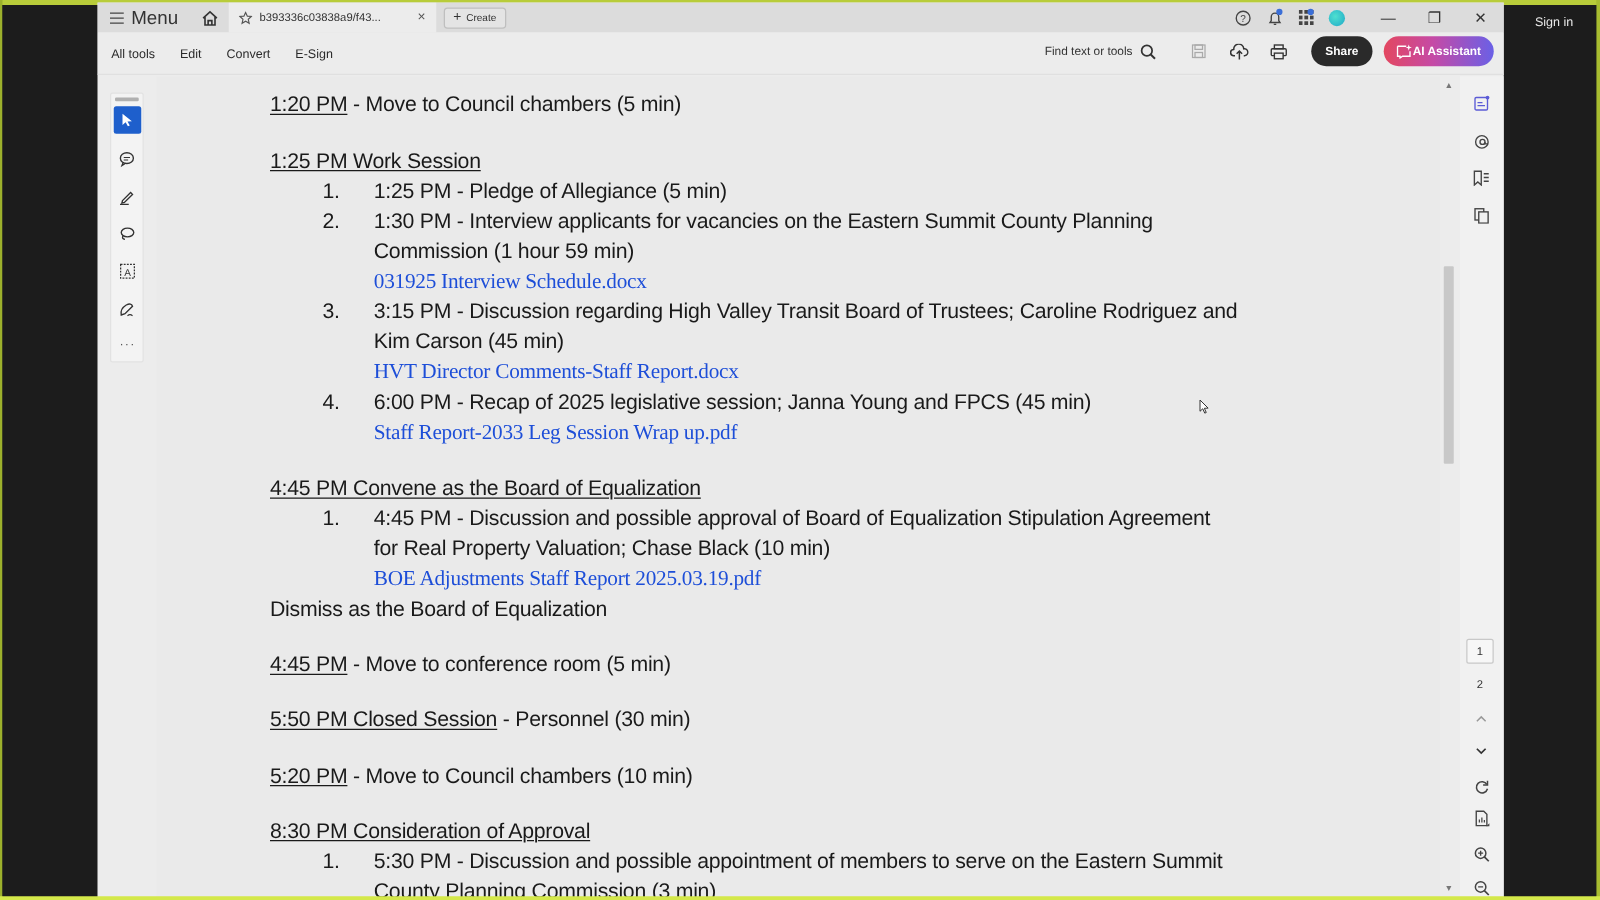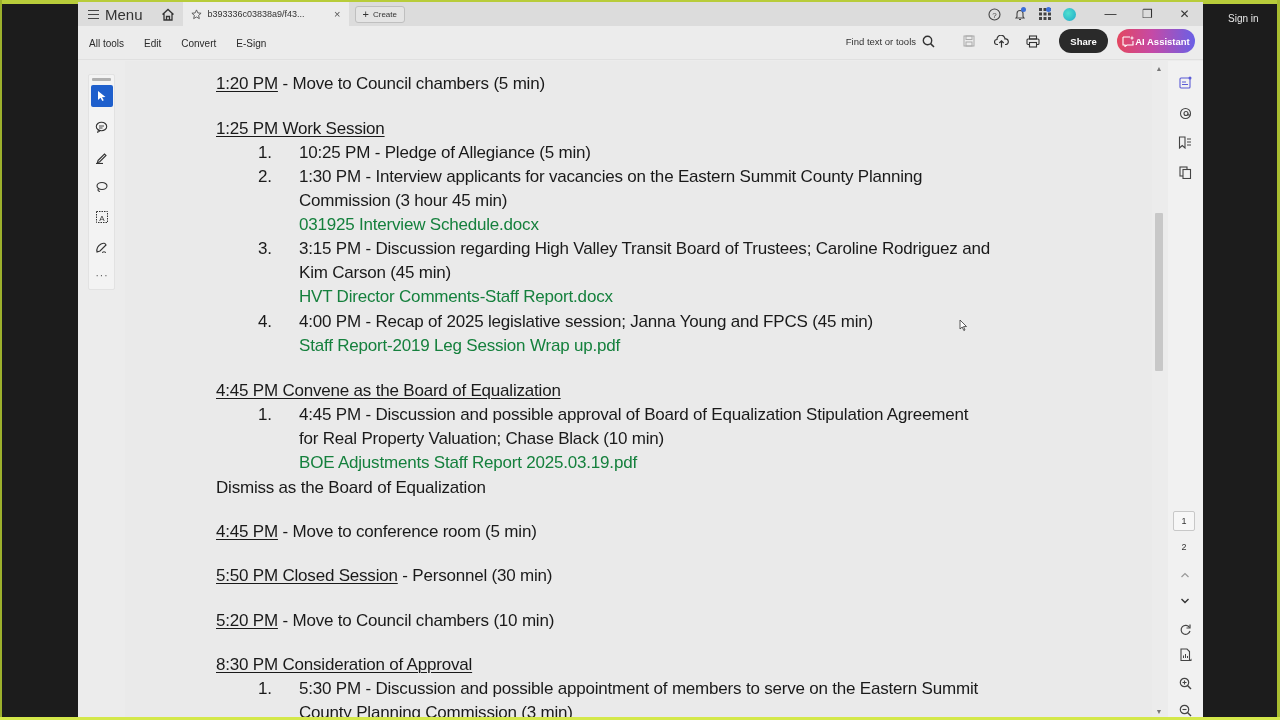--- a/index.html
+++ b/index.html
@@ -57,21 +57,21 @@
   .tb-item { font-size: 10px; color: #2a2a2a; padding: 0 10px; height: 34px; display: flex; align-items: center; }
   .tb-item:first-child { padding-left: 11px; }
   .tb-right { margin-left: auto; display: flex; align-items: center; gap: 0; padding-right: 8px; }
   .find { font-size: 9.5px; color: #333; display: flex; align-items: center; gap: 6px; margin-right: 18px; }
   .ticon2 { width: 32px; height: 30px; display: flex; align-items: center; justify-content: center; }
   .share-btn {
     margin-left: 10px; height: 24px; width: 49px; border-radius: 12px; background: #2a2a2a; color: #fff;
     font-size: 9.5px; font-weight: bold; display: flex; align-items: center; justify-content: center;
   }
   .ai-btn {
-    margin-left: 9px; height: 24px; width: 78px; border-radius: 12px;
+    margin-left: 9px; height: 24px; width: 88px; border-radius: 12px;
     background: linear-gradient(90deg, #e34760, #c54aa6 45%, #6a60e6);
     color: #fff; font-size: 9.5px; font-weight: bold; display: flex; align-items: center; justify-content: center; gap: 0;
   }
 
   
   .tool-rail {
     position: absolute; left: 10px; top: 72px; width: 27px; height: 216px;
     background: #f3f3f3; border: 1px solid #e2e2e2; border-radius: 2px;
   }
   .rail-grip { position: absolute; left: 3px; top: 3px; width: 19px; height: 3px; background: #b0b0b0; border-radius: 1px; }
@@ -85,21 +85,21 @@
   }
   .page {
     position: absolute; left: 91px; top: 0; width: 900px;
     font-family: "Liberation Sans", sans-serif; font-size: 17px; color: #1a1a1a;
     letter-spacing: -0.2px;
   }
   .line { position: absolute; left: 0; white-space: nowrap; }
   .u { text-decoration: underline; text-underline-offset: 2px; text-decoration-thickness: 1px; }
   .num { position: absolute; left: 42px; white-space: nowrap; }
   .itemtext { position: absolute; left: 83px; white-space: nowrap; }
-  .link { color: #15803d; }
+  .link { color: #1d4ed8; font-family: Liberation Serif, serif; }
 
   
   .scrollbar {
     position: absolute; left: 1075px; top: 59px; width: 12px; height: 657px; background: #ececec;
   }
   .sb-up { position: absolute; left: 0; top: 4px; width: 12px; height: 10px; font-size: 7px; color: #777; text-align: center; }
   .sb-thumb { position: absolute; left: 2px; top: 152px; width: 8px; height: 158px; background: #c8c8c8; border-radius: 1px; }
   .sb-down { position: absolute; left: 0; bottom: 0; width: 12px; height: 10px; font-size: 7px; color: #777; text-align: center; }
 
   
@@ -274,35 +274,35 @@
 
   <div class="doc-area">
     <div class="page">
 
       <div class="line" style="top:13px">
         <span class="u">1:20 PM</span><span> - Move to Council chambers (5 min)</span>
       </div>
 
       <div class="line u" style="top:58px">1:25 PM Work Session</div>
       <div class="num" style="top:82px">1.</div>
-      <div class="itemtext" style="top:82px">10:25 PM - Pledge of Allegiance (5 min)</div>
+      <div class="itemtext" style="top:82px">1:25 PM - Pledge of Allegiance (5 min)</div>
 
       <div class="num" style="top:106px">2.</div>
       <div class="itemtext" style="top:106px">1:30 PM - Interview applicants for vacancies on the Eastern Summit County Planning</div>
-      <div class="itemtext" style="top:130px">Commission (3 hour 45 min)</div>
+      <div class="itemtext" style="top:130px">Commission (1 hour 59 min)</div>
       <div class="itemtext link" style="top:154px">031925 Interview Schedule.docx</div>
 
       <div class="num" style="top:178px">3.</div>
       <div class="itemtext" style="top:178px">3:15 PM - Discussion regarding High Valley Transit Board of Trustees; Caroline Rodriguez and</div>
       <div class="itemtext" style="top:202px">Kim Carson (45 min)</div>
       <div class="itemtext link" style="top:226px">HVT Director Comments-Staff Report.docx</div>
 
       <div class="num" style="top:251px">4.</div>
-      <div class="itemtext" style="top:251px">4:00 PM - Recap of 2025 legislative session; Janna Young and FPCS (45 min)</div>
-      <div class="itemtext link" style="top:275px">Staff Report-2019 Leg Session Wrap up.pdf</div>
+      <div class="itemtext" style="top:251px">6:00 PM - Recap of 2025 legislative session; Janna Young and FPCS (45 min)</div>
+      <div class="itemtext link" style="top:275px">Staff Report-2033 Leg Session Wrap up.pdf</div>
 
       <div class="line u" style="top:320px">4:45 PM Convene as the Board of Equalization</div>
       <div class="num" style="top:344px">1.</div>
       <div class="itemtext" style="top:344px">4:45 PM - Discussion and possible approval of Board of Equalization Stipulation Agreement</div>
       <div class="itemtext" style="top:368px">for Real Property Valuation; Chase Black (10 min)</div>
       <div class="itemtext link" style="top:392px">BOE Adjustments Staff Report 2025.03.19.pdf</div>
       <div class="line" style="top:417px">Dismiss as the Board of Equalization</div>
 
       <div class="line" style="top:461px">
         <span class="u">4:45 PM</span><span> - Move to conference room (5 min)</span>

